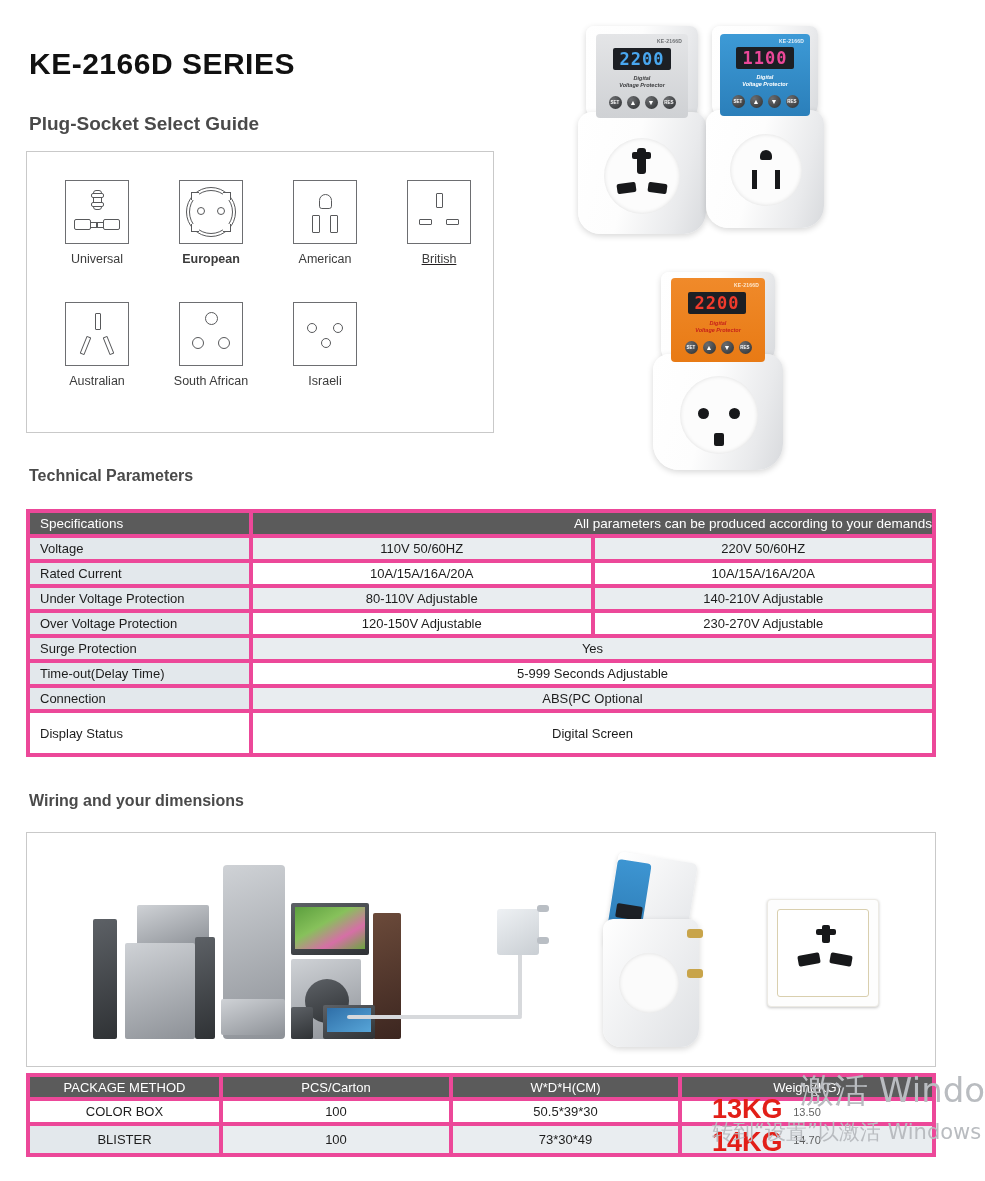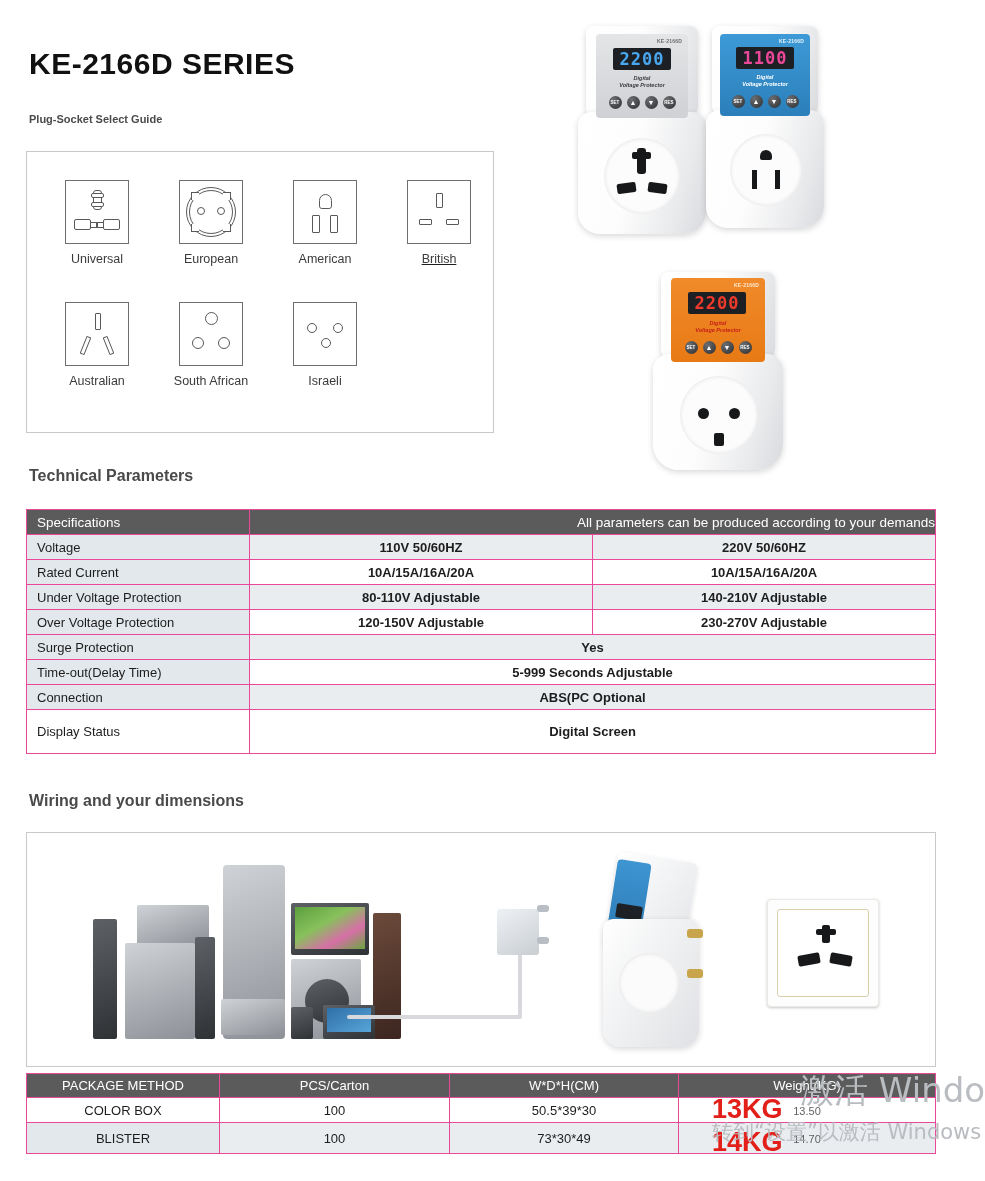--- a/index.html
+++ b/index.html
@@ -18,21 +18,21 @@
   .page-title {
     position: absolute;
     left: 29px; top: 47px;
     font-size: 30px;
     font-weight: bold;
     letter-spacing: 0.5px;
     color: #111111;
   }
   .section-heading {
     position: absolute;
-    font-size: 11px;
+    font-size: 19px;
     font-weight: bold;
     color: #4a4a4a;
   }
   #h-plug { left: 29px; top: 113px; }
   #h-tech { left: 29px; top: 467px; font-size: 16px; }
   #h-wiring { left: 29px; top: 792px; font-size: 16px; }
 
   
   .plug-box {
     position: absolute;
@@ -176,32 +176,32 @@
   }
   .sk { position: absolute; background: #17181a; }
 
   
   .tbl {
     position: absolute;
     border-collapse: collapse;
     font-size: 13px;
     color: #1d1d1d;
   }
-  .tbl td, .tbl th { border: 1px solid #ec4899; padding: 0; }
+  .tbl td, .tbl th { border: 4px solid #ec4899; padding: 0; }
   .th-dark {
     background: #5b5b5b; color: #ffffff; font-weight: normal;
     font-size: 13.5px;
   }
 
   
   #tech-table { left: 26px; top: 509px; width: 910px; }
   #tech-table td, #tech-table th { height: 25px; }
   #tech-table .c-label { width: 223px; padding-left: 10px; text-align: left;
                          background: #e3e8ec; }
-  #tech-table .c-v { text-align: center; font-weight: bold; }
+  #tech-table .c-v { text-align: center; }
   #tech-table tr.alt .c-v { background: #e9edf0; }
   #tech-table tr.alt .c-label { background: #e3e8ec; }
   #tech-table tr.plain .c-v { background: #ffffff; }
   #tech-table tr.plain .c-label { background: #e3e8ec; }
   #tech-table .hdr-left { text-align: left; padding-left: 10px; }
   #tech-table .hdr-span { text-align: right; }
   #tech-table .tall { height: 44px; }
   #tech-table .nolabel-bg { background: #ffffff !important; }
 
   
@@ -284,21 +284,21 @@
 
   <div class="plug-cell" style="left:16px; top:28px;">
     <div class="plug-frame">
       <span class="pf u-top"></span>
         <span class="pf u-l"></span>
         <span class="pf u-r"></span>
     </div>
     <div class="plug-label">Universal</div>
   </div>
 
-  <div class="plug-cell" style="left:130px; top:28px;">
+  <div class="plug-cell" style="left:130px; top:28px;font-weight:bold;">
     <div class="plug-frame">
       <span class="pf e-circle"></span>
         <span class="pf e-circle2"></span>
       <span class="pf e-hole l"></span>
         <span class="pf e-hole r"></span>
       <span class="pf e-tab tl"></span>
         <span class="pf e-tab tr"></span>
       <span class="pf e-tab bl"></span>
         <span class="pf e-tab br"></span>
     </div>

